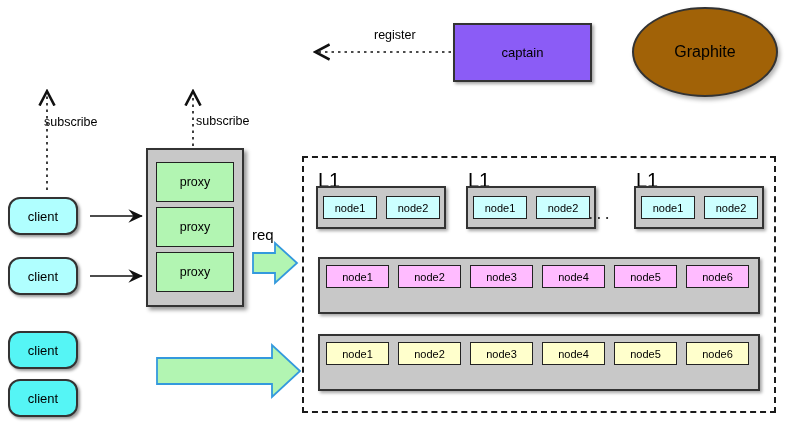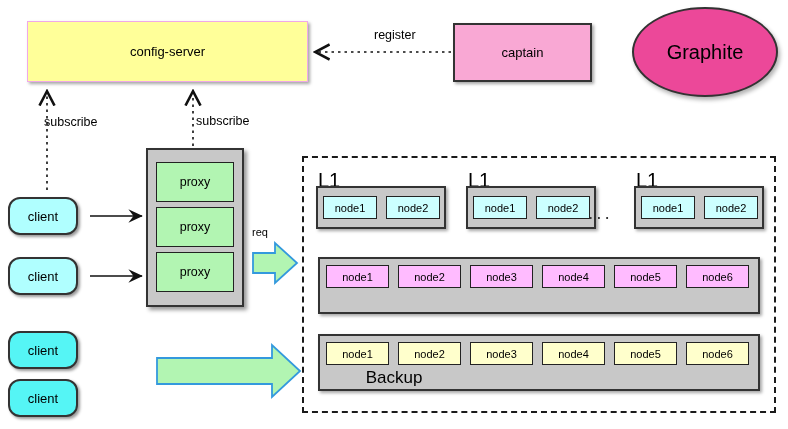--- a/index.html
+++ b/index.html
@@ -31,32 +31,32 @@
   
   .config-server {
     left: 27px; top: 21px; width: 281px; height: 61px;
     background: #ffff99;
     border: 1.5px solid #f0a8e8;
     box-shadow: 2px 2px 3px rgba(0,0,0,0.35);
     font-size: 13px;
   }
   .captain {
     left: 453px; top: 23px; width: 139px; height: 59px;
-    background: #f9a8d4;
+    background: #8b5cf6;
     border: 2px solid #333333;
     box-shadow: 2px 2px 3px rgba(0,0,0,0.35);
     font-size: 13px;
   }
   .graphite {
     left: 632px; top: 7px; width: 146px; height: 90px;
-    background: #ec4899;
+    background: #a16207;
     border: 2px solid #333333;
     border-radius: 50%;
     box-shadow: 2px 3px 4px rgba(0,0,0,0.3);
-    font-size: 20px;
+    font-size: 16px;
   }
 
   
   .client {
     width: 70px; height: 38px;
     border: 2px solid #333333;
     border-radius: 12px;
     box-shadow: 2px 2px 3px rgba(0,0,0,0.4);
     font-size: 13px;
   }
@@ -163,21 +163,21 @@
   
   .edge-label {
     position: absolute;
     font-size: 12.5px;
     color: #000000;
     white-space: nowrap;
   }
   .label-register  { left: 374px; top: 28px; }
   .label-subscribe-1 { left: 44px;  top: 115px; }
   .label-subscribe-2 { left: 196px; top: 114px; }
-  .label-req { left: 252px; top: 226px; font-size: 11px; }
+  .label-req { left: 252px; top: 226px; font-size: 15px; }
 
   svg.overlay {
     position: absolute;
     left: 0; top: 0;
     width: 788px; height: 429px;
     pointer-events: none;
   }
 </style>
 </head>
 <body>
@@ -205,21 +205,20 @@
 
     <line x1="90" y1="216" x2="142" y2="216" stroke="#111111" stroke-width="1.7" marker-end="url(#arrowSolid)"></line>
 
     <line x1="90" y1="276" x2="142" y2="276" stroke="#111111" stroke-width="1.7" marker-end="url(#arrowSolid)"></line>
 
     <path d="M253,253 L275,253 L275,243 L297,263 L275,283 L275,273 L253,273 Z" fill="#b2f5b2" stroke="#3399dd" stroke-width="1.8" stroke-linejoin="miter"></path>
 
     <path d="M157,358 L272,358 L272,345 L300,371 L272,397 L272,384 L157,384 Z" fill="#b2f5b2" stroke="#3399dd" stroke-width="1.8" stroke-linejoin="miter"></path>
   </svg>
 
-  <div class="node-box config-server">config-server</div>
 
   <div class="node-box captain">captain</div>
 
   <div class="node-box graphite">Graphite</div>
 
   <div class="edge-label label-register">register</div>
   <div class="edge-label label-subscribe-1">subscribe</div>
   <div class="edge-label label-subscribe-2">subscribe</div>
   <div class="edge-label label-req">req</div>
 
@@ -260,15 +259,14 @@
   <div class="node-box band-node main" style="left:614px; top:265px;">node5</div>
   <div class="node-box band-node main" style="left:686px; top:265px;">node6</div>
 
   <div class="band band-backup"></div>
   <div class="node-box band-node backup" style="left:326px; top:342px;">node1</div>
   <div class="node-box band-node backup" style="left:398px; top:342px;">node2</div>
   <div class="node-box band-node backup" style="left:470px; top:342px;">node3</div>
   <div class="node-box band-node backup" style="left:542px; top:342px;">node4</div>
   <div class="node-box band-node backup" style="left:614px; top:342px;">node5</div>
   <div class="node-box band-node backup" style="left:686px; top:342px;">node6</div>
-  <div class="band-label band-label-backup">Backup</div>
 
 </div>
 
 </body></html>

